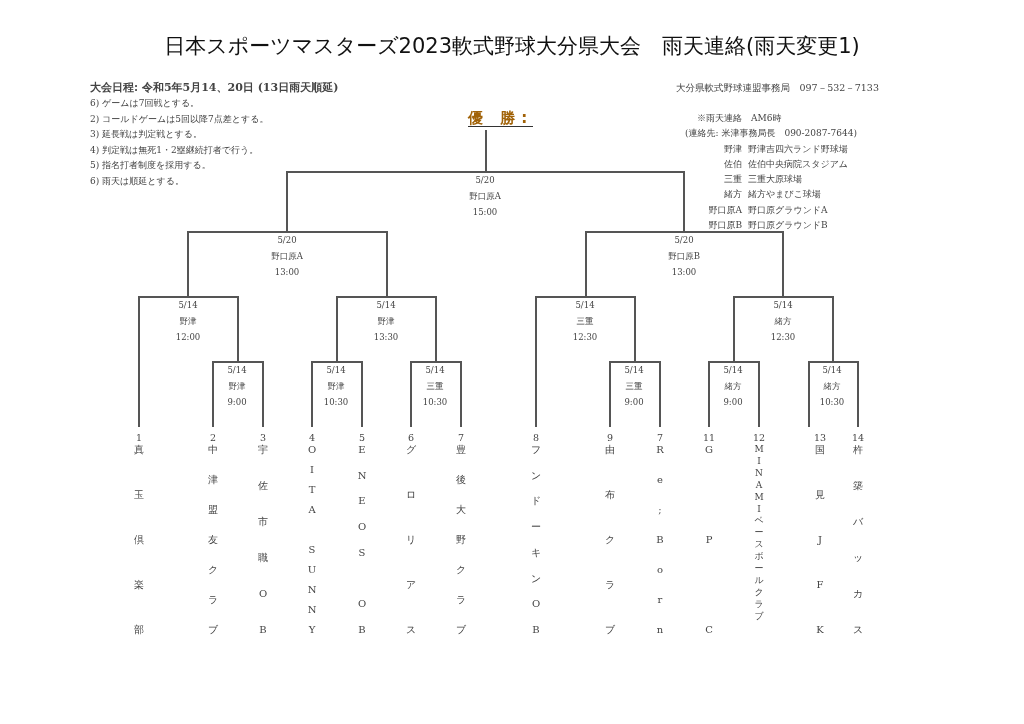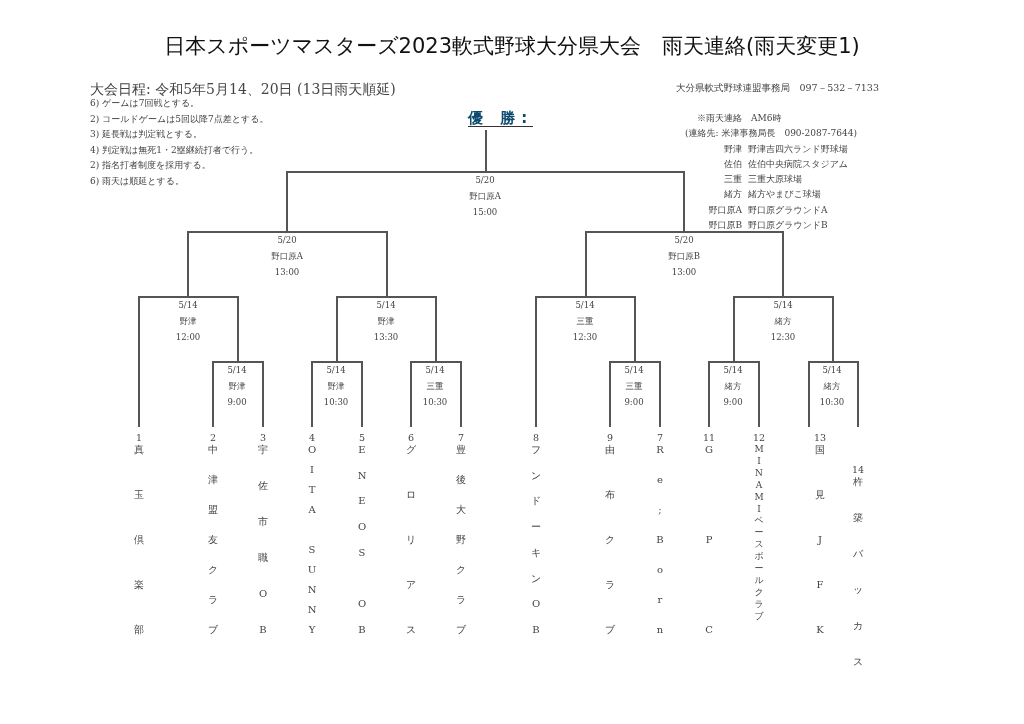--- a/index.html
+++ b/index.html
@@ -6,31 +6,31 @@
     body {
       width: 1024px; height: 724px; position: relative; overflow: hidden;
       font-family: "DejaVu Serif", "Liberation Serif", serif;
       color: #333;
     }
     .title {
       position: absolute; left: 0; top: 32px; width: 1024px; text-align: center;
       font-family: "DejaVu Sans", "Liberation Sans", sans-serif;
       font-size: 21px; color: #111; letter-spacing: 0px;
     }
-    .small { font-size: 14px; color: #444; position: absolute; white-space: nowrap; line-height: 1; }
+    .small { font-size: 11px; color: #444; position: absolute; white-space: nowrap; line-height: 1; font-weight: bold; }
     .rules { position: absolute; left: 90px; top: 82px; }
     .rules div { font-size: 9px; color: #444; height: 15.5px; white-space: nowrap; }
     .contact { position: absolute; left: 676px; top: 82px; font-size: 9.5px; color: #444; white-space: nowrap; }
     .venues { position: absolute; left: 675px; top: 112px; }
     .venues .row { font-size: 9px; color: #444; height: 15.3px; white-space: nowrap; }
     .venues .rain { padding-left: 22px; }
     .venues .kv { display: flex; }
     .venues .kv .k { width: 67px; text-align: right; padding-right: 6px; }
     .champion {
-      position: absolute; left: 468px; top: 110px; font-size: 15px; font-weight: bold; color: #0c4a6e;
+      position: absolute; left: 468px; top: 110px; font-size: 15px; font-weight: bold; color: #a16207;
       border-bottom: 1px solid #333; line-height: 16px; letter-spacing: 6px;
       font-family: "DejaVu Sans", "Liberation Sans", sans-serif;
     }
     .ln { position: absolute; background: #555; }
     .h { height: 1.5px; }
     .v { width: 1.5px; }
     .match {
       position: absolute; width: 80px; text-align: center; font-size: 8.5px; color: #444;
     }
     .match div { height: 16px; line-height: 16px; white-space: nowrap; }
@@ -48,21 +48,21 @@
 <body>
 
 <div class="title">日本スポーツマスターズ2023軟式野球大分県大会　雨天連絡(雨天変更1)</div>
 
 <div class="small" style="left:90px; top:82px;">大会日程: 令和5年5月14、20日 (13日雨天順延)</div>
 <div class="rules" style="top:97px;">
   <div>6) ゲームは7回戦とする。</div>
   <div>2) コールドゲームは5回以降7点差とする。</div>
   <div>3) 延長戦は判定戦とする。</div>
   <div>4) 判定戦は無死1・2塁継続打者で行う。</div>
-  <div>2) 指名打者制度を採用する。</div>
+  <div>5) 指名打者制度を採用する。</div>
   <div>6) 雨天は順延とする。</div>
 </div>
 
 <div class="contact">大分県軟式野球連盟事務局　097－532－7133</div>
 
 <div class="venues">
   <div class="row rain">※雨天連絡　AM6時</div>
   <div class="row" style="padding-left:10px;">(連絡先: 米津事務局長　090-2087-7644)</div>
   <div class="row kv">
       <span class="k">野津</span>
@@ -354,21 +354,21 @@
 <div class="team" style="left:808px;">
   <div class="num">13</div>
   <div class="name">
       <span>国</span>
       <span>見</span>
       <span>J</span>
       <span>F</span>
       <span>K</span>
     </div>
 </div>
-<div class="team" style="left:846px;margin-top:32px;">
+<div class="team" style="left:846px;">
   <div class="num">14</div>
   <div class="name">
       <span>杵</span>
       <span>築</span>
       <span>バ</span>
       <span>ッ</span>
       <span>カ</span>
       <span>ス</span>
     </div>
 </div>

